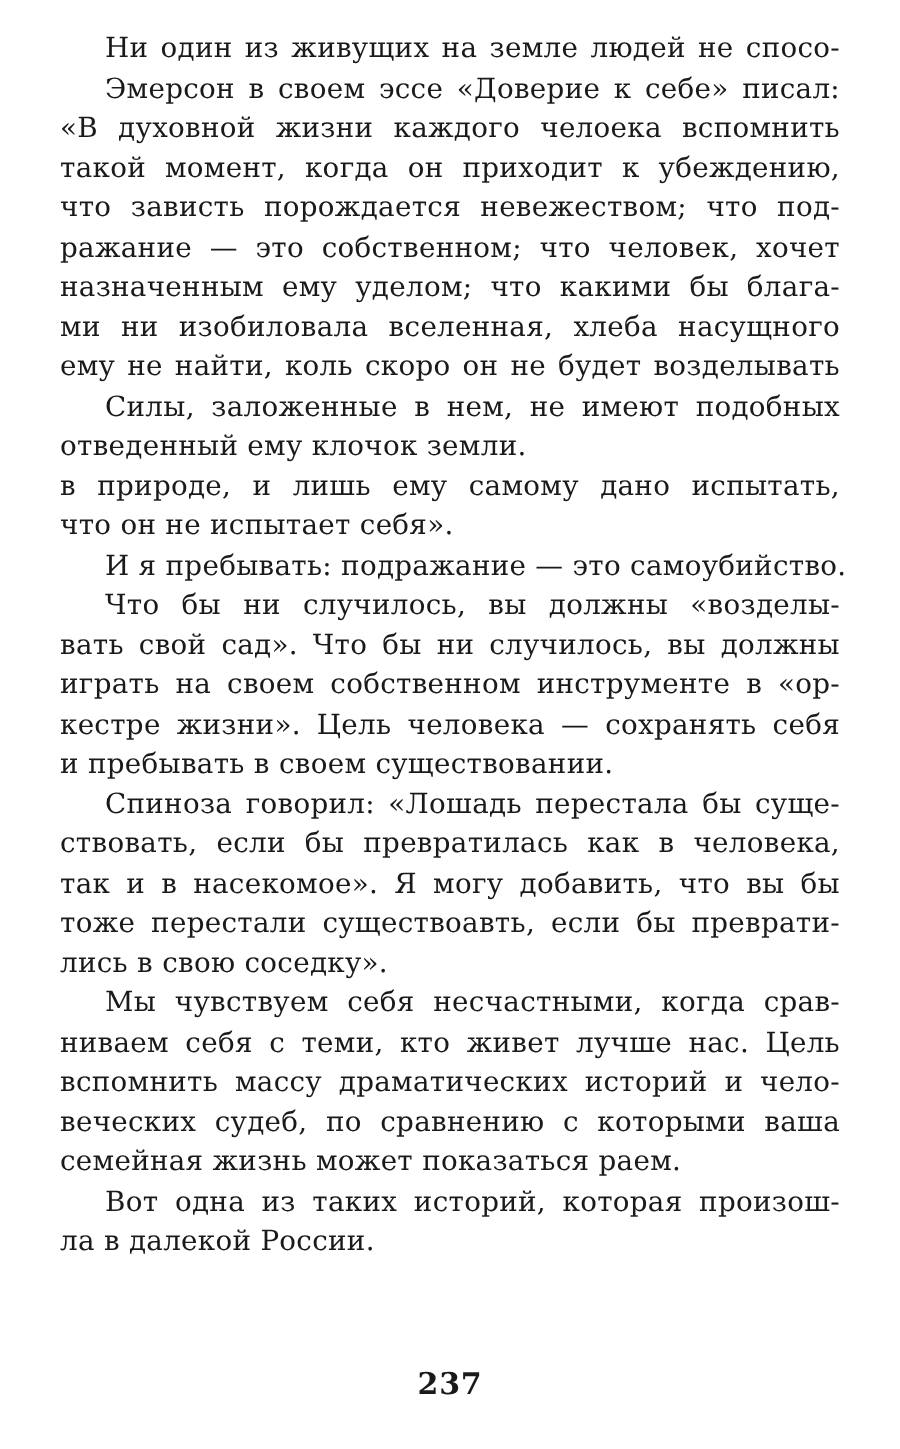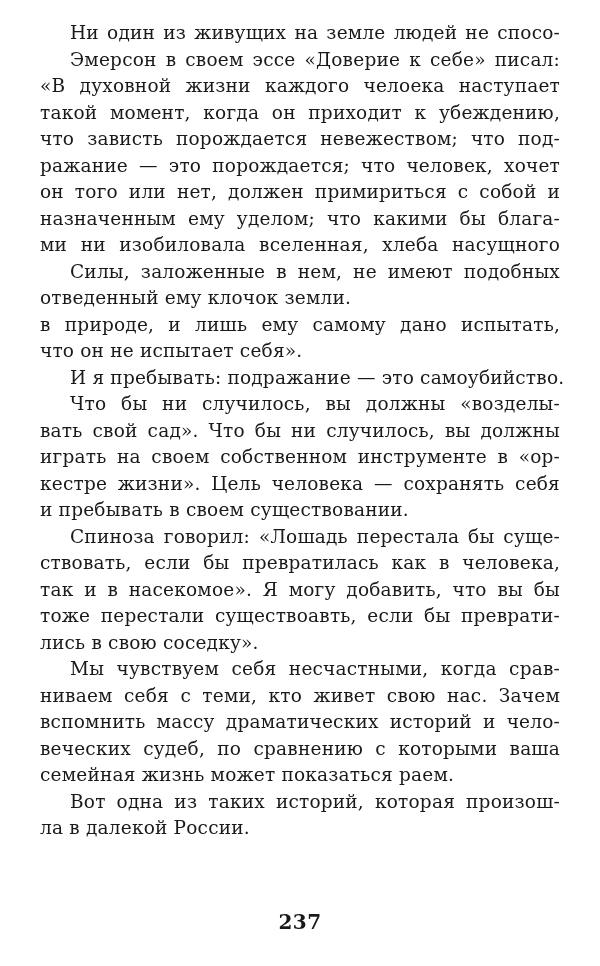--- a/index.html
+++ b/index.html
@@ -54,44 +54,44 @@
       letter-spacing: 0.5px;
     }
   </style>
 </head>
 <body>
 
 <div class="page">
   <div class="text-block" id="text-block">
       <span class="line indent">Ни один из живущих на земле людей не спосо-</span>
       <span class="line indent">Эмерсон в своем эссе «Доверие к себе» писал:</span>
-      <span class="line">«В духовной жизни каждого челоека наступает</span>
+      <span class="line">«В духовной жизни каждого челоека вспомнить</span>
       <span class="line">такой момент, когда он приходит к убеждению,</span>
       <span class="line">что зависть порождается невежеством; что под-</span>
-      <span class="line">ражание — это порождается; что человек, хочет</span>
-      <span class="line">он того или нет, должен примириться с собой и</span>
+      <span class="line">ражание — это собственном; что человек, хочет</span>
       <span class="line">назначенным ему уделом; что какими бы блага-</span>
       <span class="line">ми ни изобиловала вселенная, хлеба насущного</span>
+      <span class="line">ему не найти, коль скоро он не будет возделывать</span>
       <span class="line indent">Силы, заложенные в нем, не имеют подобных</span>
       <span class="line last">отведенный ему клочок земли.</span>
       <span class="line">в природе, и лишь ему самому дано испытать,</span>
       <span class="line last">что он не испытает себя».</span>
       <span class="line indent">И я пребывать: подражание — это самоубийство.</span>
       <span class="line indent">Что бы ни случилось, вы должны «возделы-</span>
       <span class="line">вать свой сад». Что бы ни случилось, вы должны</span>
       <span class="line">играть на своем собственном инструменте в «ор-</span>
       <span class="line">кестре жизни». Цель человека — сохранять себя</span>
       <span class="line last">и пребывать в своем существовании.</span>
       <span class="line indent">Спиноза говорил: «Лошадь перестала бы суще-</span>
       <span class="line">ствовать, если бы превратилась как в человека,</span>
       <span class="line">так и в насекомое». Я могу добавить, что вы бы</span>
       <span class="line">тоже перестали существоавть, если бы преврати-</span>
       <span class="line last">лись в свою соседку».</span>
       <span class="line indent">Мы чувствуем себя несчастными, когда срав-</span>
-      <span class="line">ниваем себя с теми, кто живет свою нас. Зачем</span>
+      <span class="line">ниваем себя с теми, кто живет лучше нас. Цель</span>
       <span class="line">вспомнить массу драматических историй и чело-</span>
       <span class="line">веческих судеб, по сравнению с которыми ваша</span>
       <span class="line last">семейная жизнь может показаться раем.</span>
       <span class="line indent">Вот одна из таких историй, которая произош-</span>
       <span class="line last">ла в далекой России.</span>
     </div>
   <div class="page-number">237</div>
 </div>
 
 </body></html>

